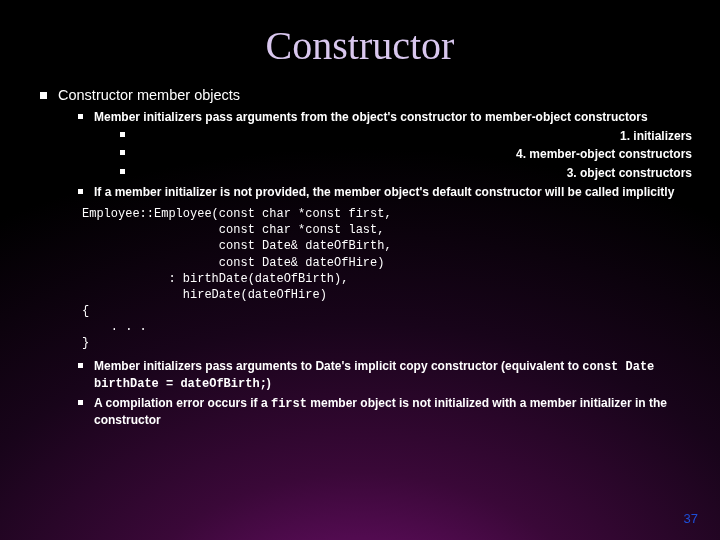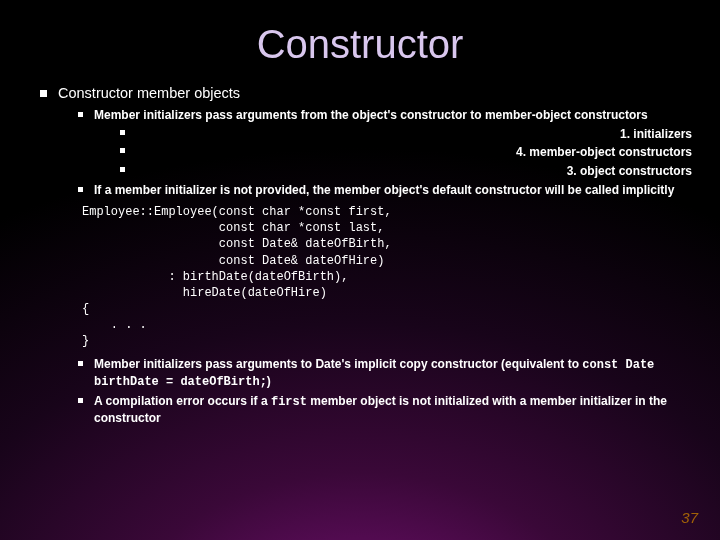--- a/index.html
+++ b/index.html
@@ -16,21 +16,21 @@
     font-size: 12px;
     position: relative;
   }
   .slide {
     padding: 18px 28px 0 28px;
     box-sizing: border-box;
     width: 100%;
     height: 100%;
   }
   .title {
-    font-family: Liberation Sans, sans-serif;
+    font-family: Liberation Serif, serif;
     font-size: 40px;
     color: #d9c7ee;
     text-align: center;
     margin: 4px 0 18px 0;
     font-weight: normal;
   }
   ul.top {
     list-style: none;
     padding-left: 12px;
     margin: 0;
@@ -101,23 +101,22 @@
     line-height: 1.35;
     margin: 6px 0 6px 24px;
   }
   .mono {
     font-family: "Courier New", Courier, monospace;
   }
   .pagenum {
     position: absolute;
     right: 22px;
     bottom: 14px;
-    color: #a16207;
-    font-size: 15px;
-    font-style: italic;
+    color: #1d4ed8;
+    font-size: 13px;
   }
 </style>
 </head>
 <body>
 
 <div class="slide">
   <h1 class="title">Constructor</h1>
 
   <ul class="top">
     <li>

